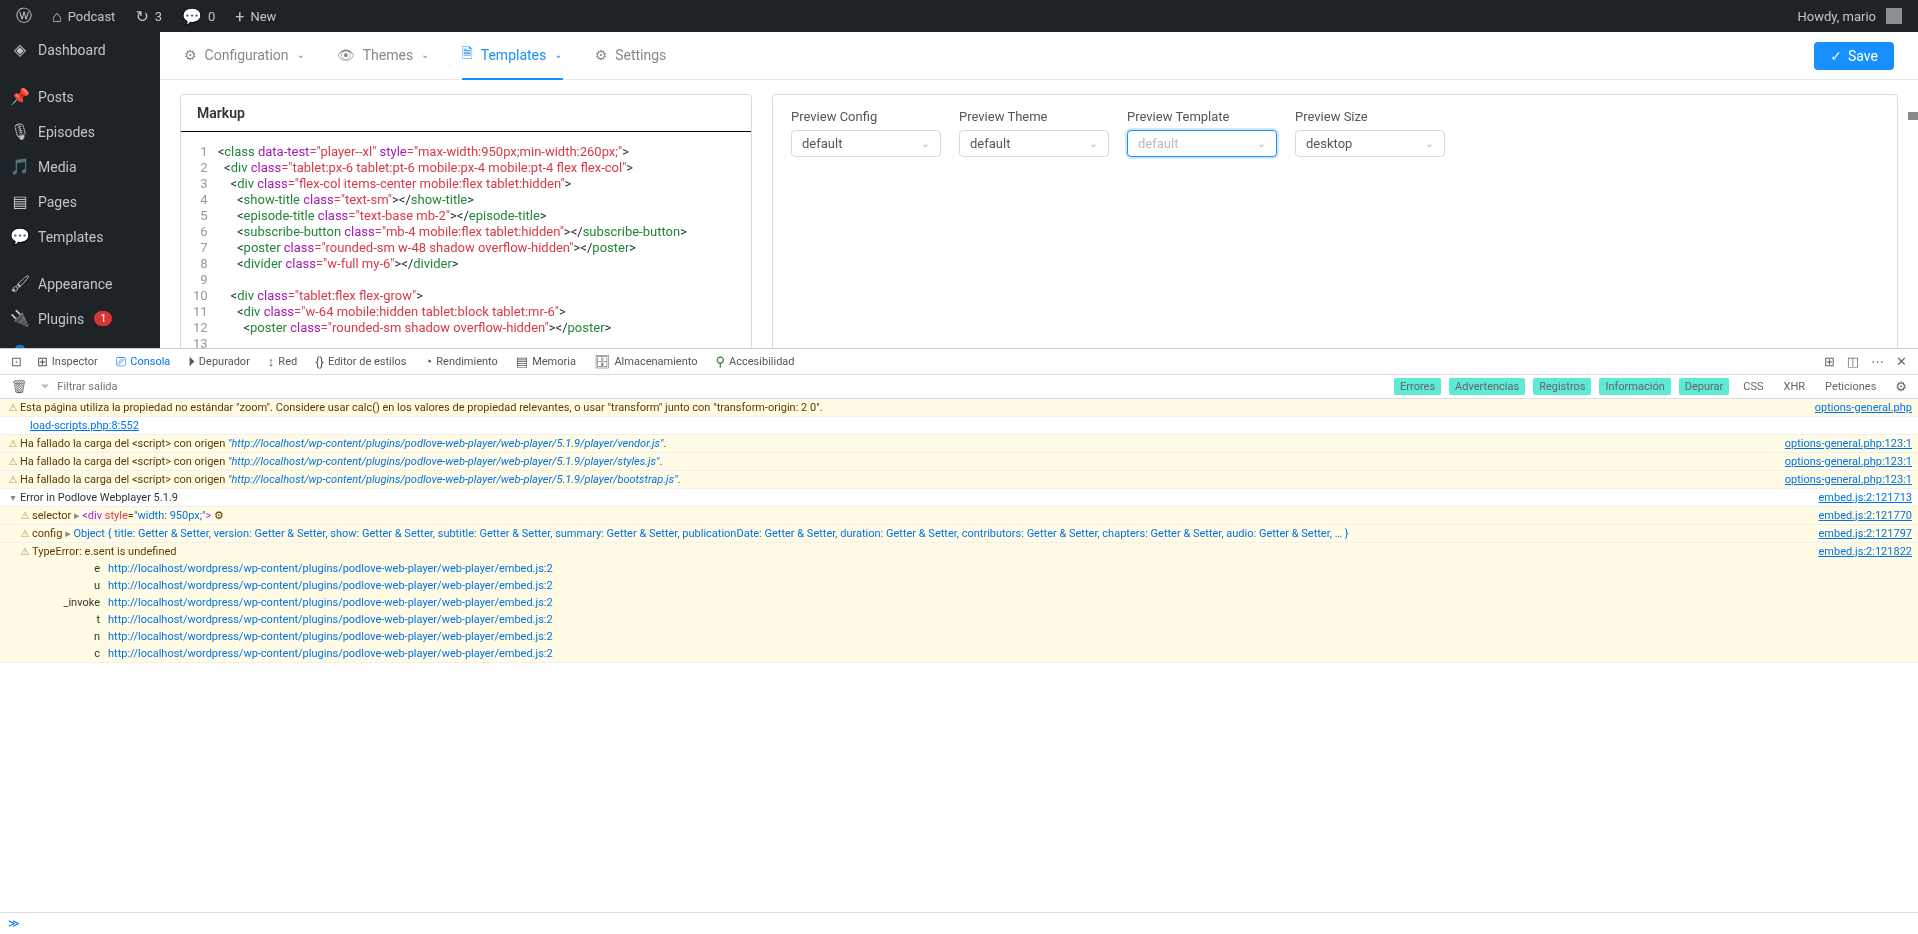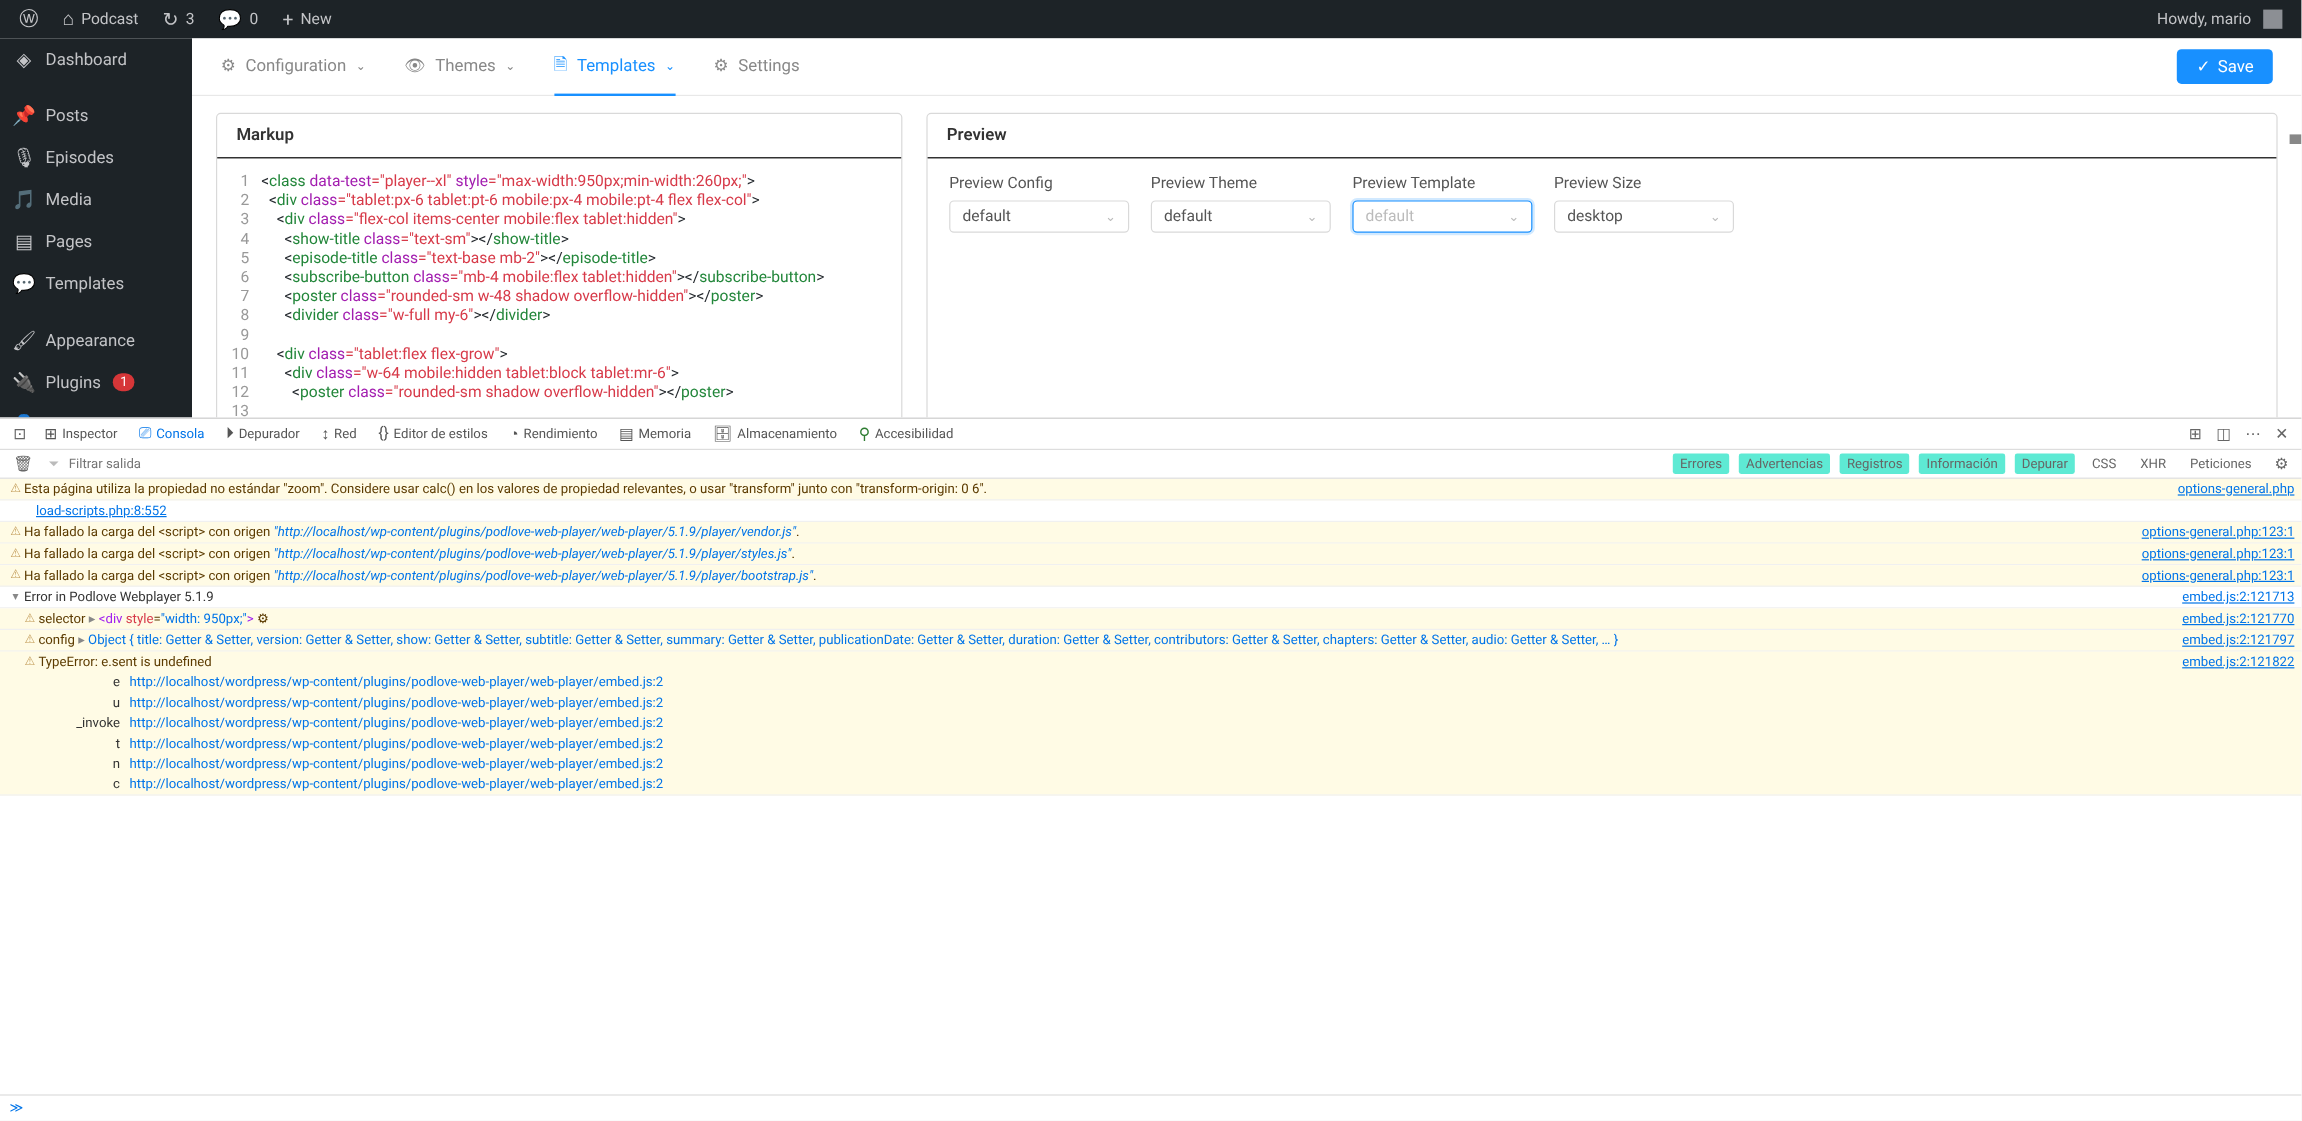--- a/index.html
+++ b/index.html
@@ -225,21 +225,20 @@
 <div>      <span class="tok-punc">&lt;</span><span class="tok-tag">divider</span> <span class="tok-attr">class</span><span class="tok-eq">=</span><span class="tok-str">"w-full my-6"</span><span class="tok-punc">&gt;&lt;/</span><span class="tok-tag">divider</span><span class="tok-punc">&gt;</span></div>
 <div></div>
 <div>    <span class="tok-punc">&lt;</span><span class="tok-tag">div</span> <span class="tok-attr">class</span><span class="tok-eq">=</span><span class="tok-str">"tablet:flex flex-grow"</span><span class="tok-punc">&gt;</span></div>
 <div>      <span class="tok-punc">&lt;</span><span class="tok-tag">div</span> <span class="tok-attr">class</span><span class="tok-eq">=</span><span class="tok-str">"w-64 mobile:hidden tablet:block tablet:mr-6"</span><span class="tok-punc">&gt;</span></div>
 <div>        <span class="tok-punc">&lt;</span><span class="tok-tag">poster</span> <span class="tok-attr">class</span><span class="tok-eq">=</span><span class="tok-str">"rounded-sm shadow overflow-hidden"</span><span class="tok-punc">&gt;&lt;/</span><span class="tok-tag">poster</span><span class="tok-punc">&gt;</span></div>
         </div>
       </div>
     </div>
 
     <div class="panel">
-      <div class="panel-header">Preview</div>
       <div class="preview-body">
         <div class="preview-field">
           <label>Preview Config</label>
           <div class="preview-select">
               <span>default</span>
               <span class="chev">⌄</span>
             </div>
         </div>
         <div class="preview-field">
           <label>Preview Theme</label>
@@ -325,21 +324,21 @@
     <span class="dt-filter-btn sel">Depurar</span>
     <span class="dt-filter-btn">CSS</span>
     <span class="dt-filter-btn">XHR</span>
     <span class="dt-filter-btn">Peticiones</span>
     <span class="dt-iconbtn">⚙</span>
   </div>
 
   <div class="dt-console">
     <div class="dt-row warn">
         <span class="icon">⚠</span>
-        <span class="msg">Esta página utiliza la propiedad no estándar "zoom". Considere usar calc() en los valores de propiedad relevantes, o usar "transform" junto con "transform-origin: 0 6".</span>
+        <span class="msg">Esta página utiliza la propiedad no estándar "zoom". Considere usar calc() en los valores de propiedad relevantes, o usar "transform" junto con "transform-origin: 2 0".</span>
         <span class="loc">options-general.php</span>
       </div>
     <div class="dt-row plain">
         <span class="icon"></span>
         <span class="loc">load-scripts.php:8:552</span>
       </div>
     <div class="dt-row warn">
         <span class="icon">⚠</span>
         <span class="msg"><span>Ha fallado la carga del &lt;script&gt; con origen </span><span class="quoted">"http://localhost/wp-content/plugins/podlove-web-player/web-player/5.1.9/player/vendor.js"</span>.</span>
         <span class="loc">options-general.php:123:1</span>

